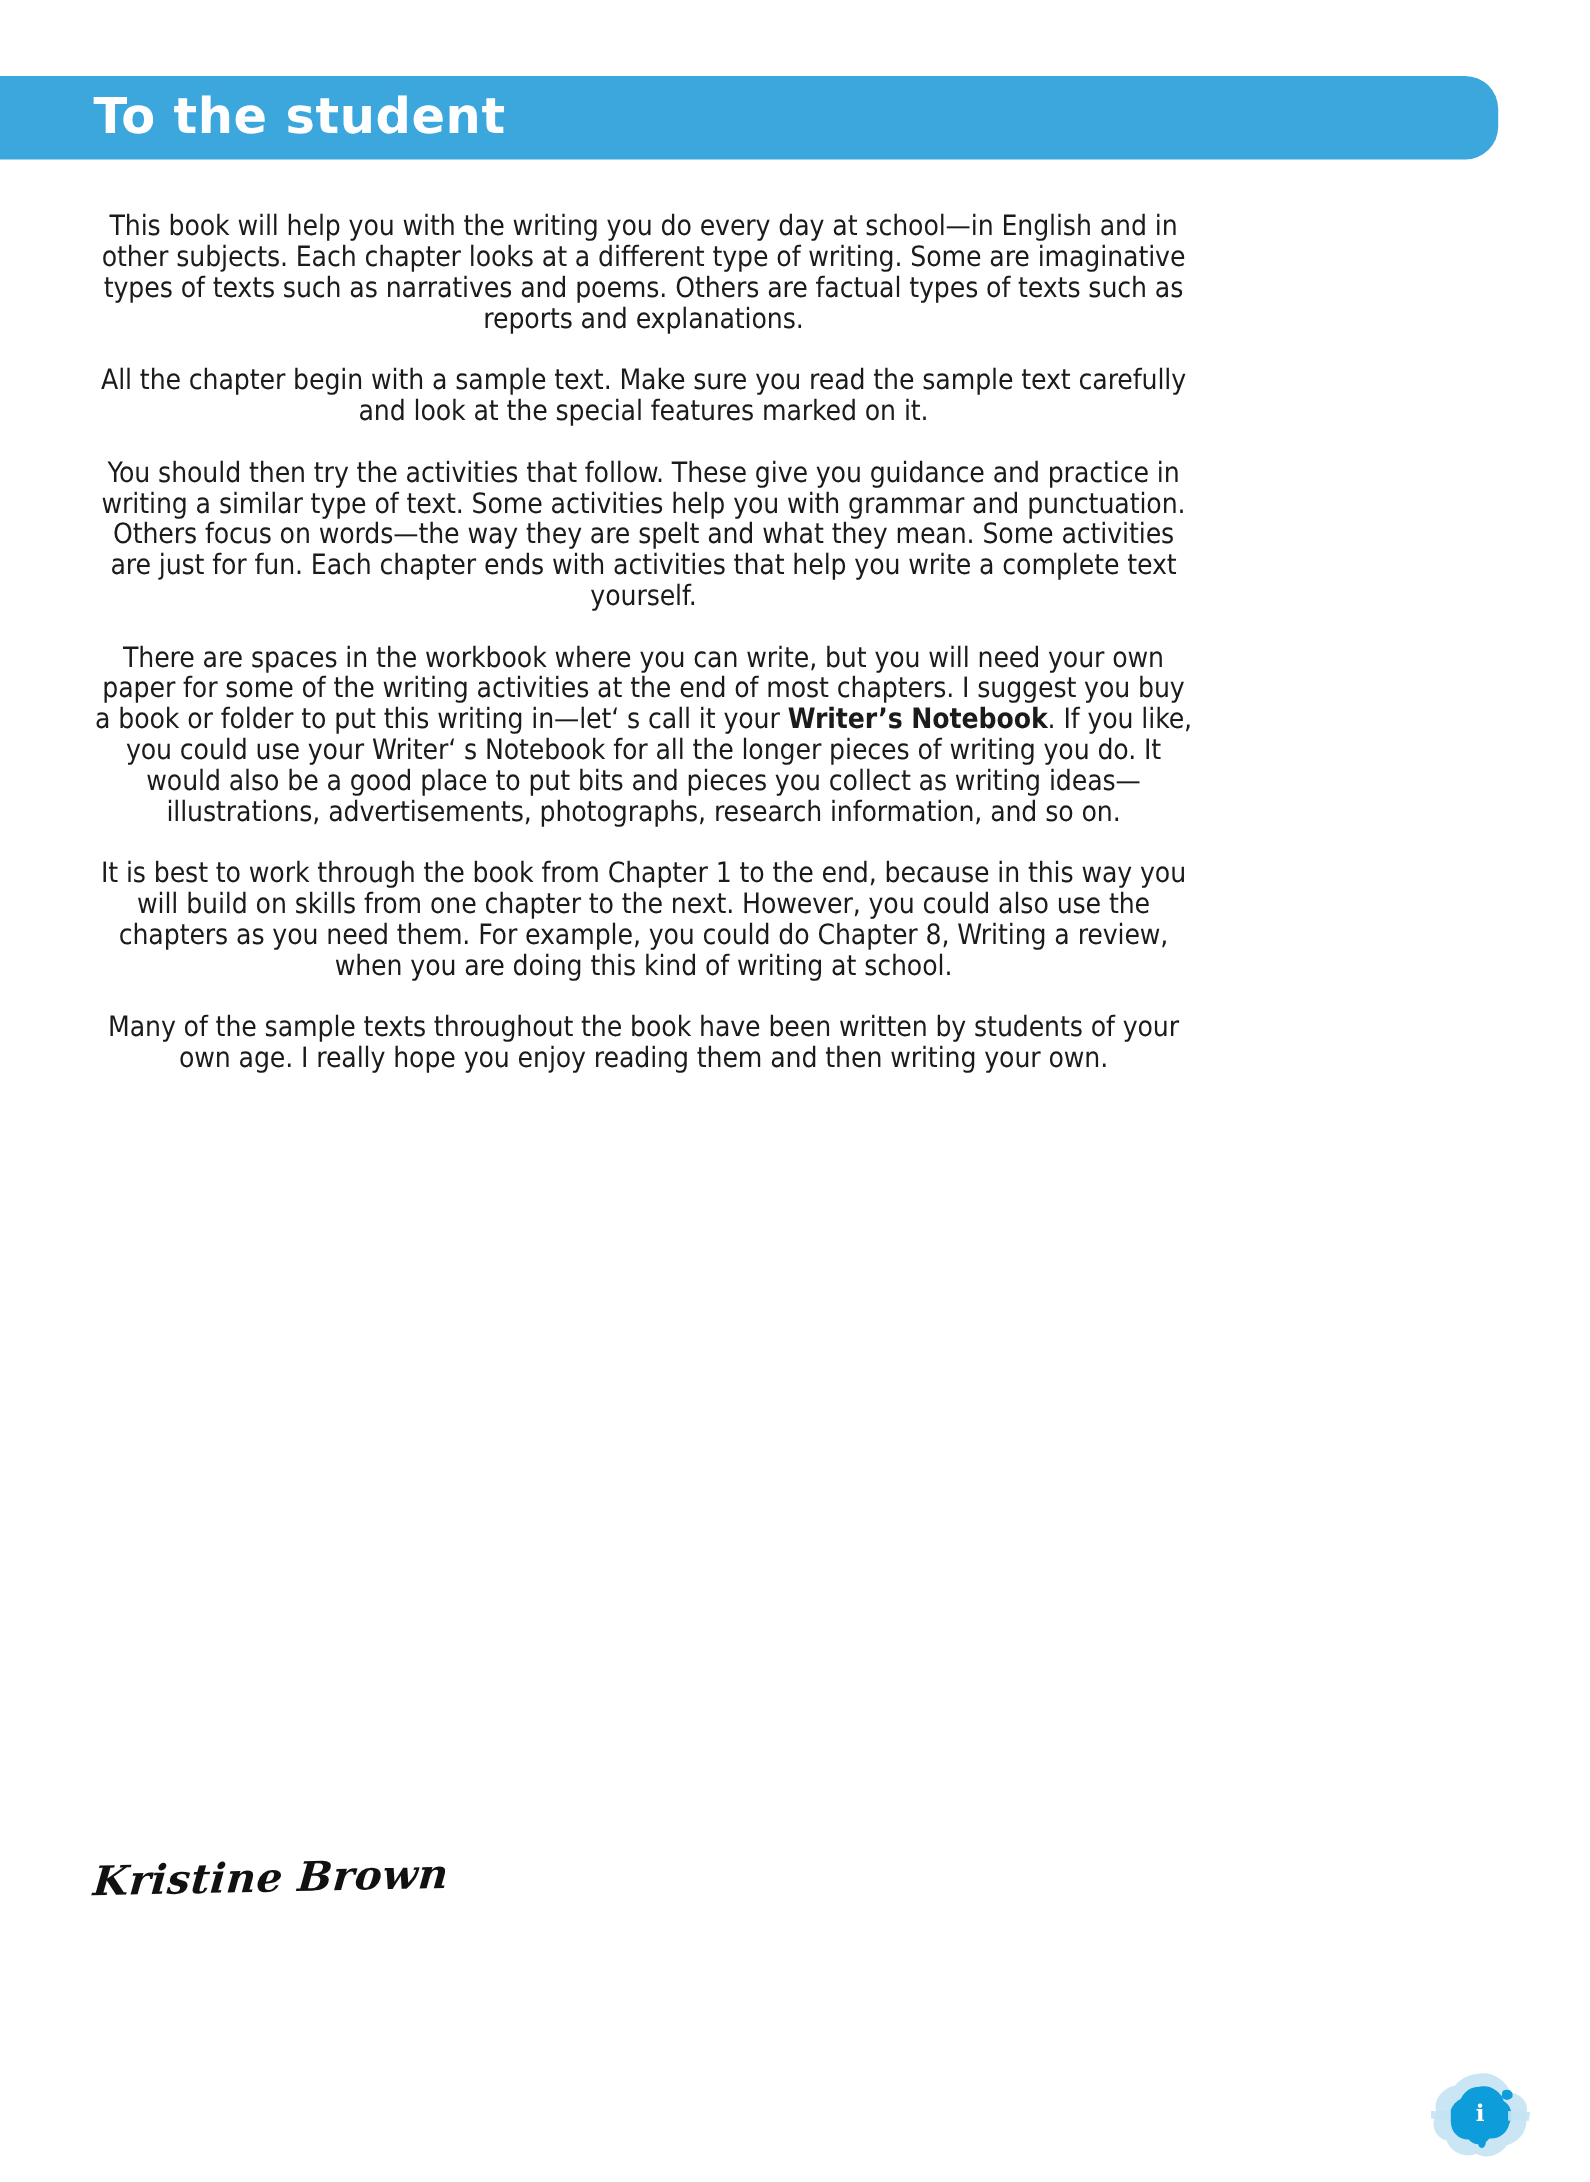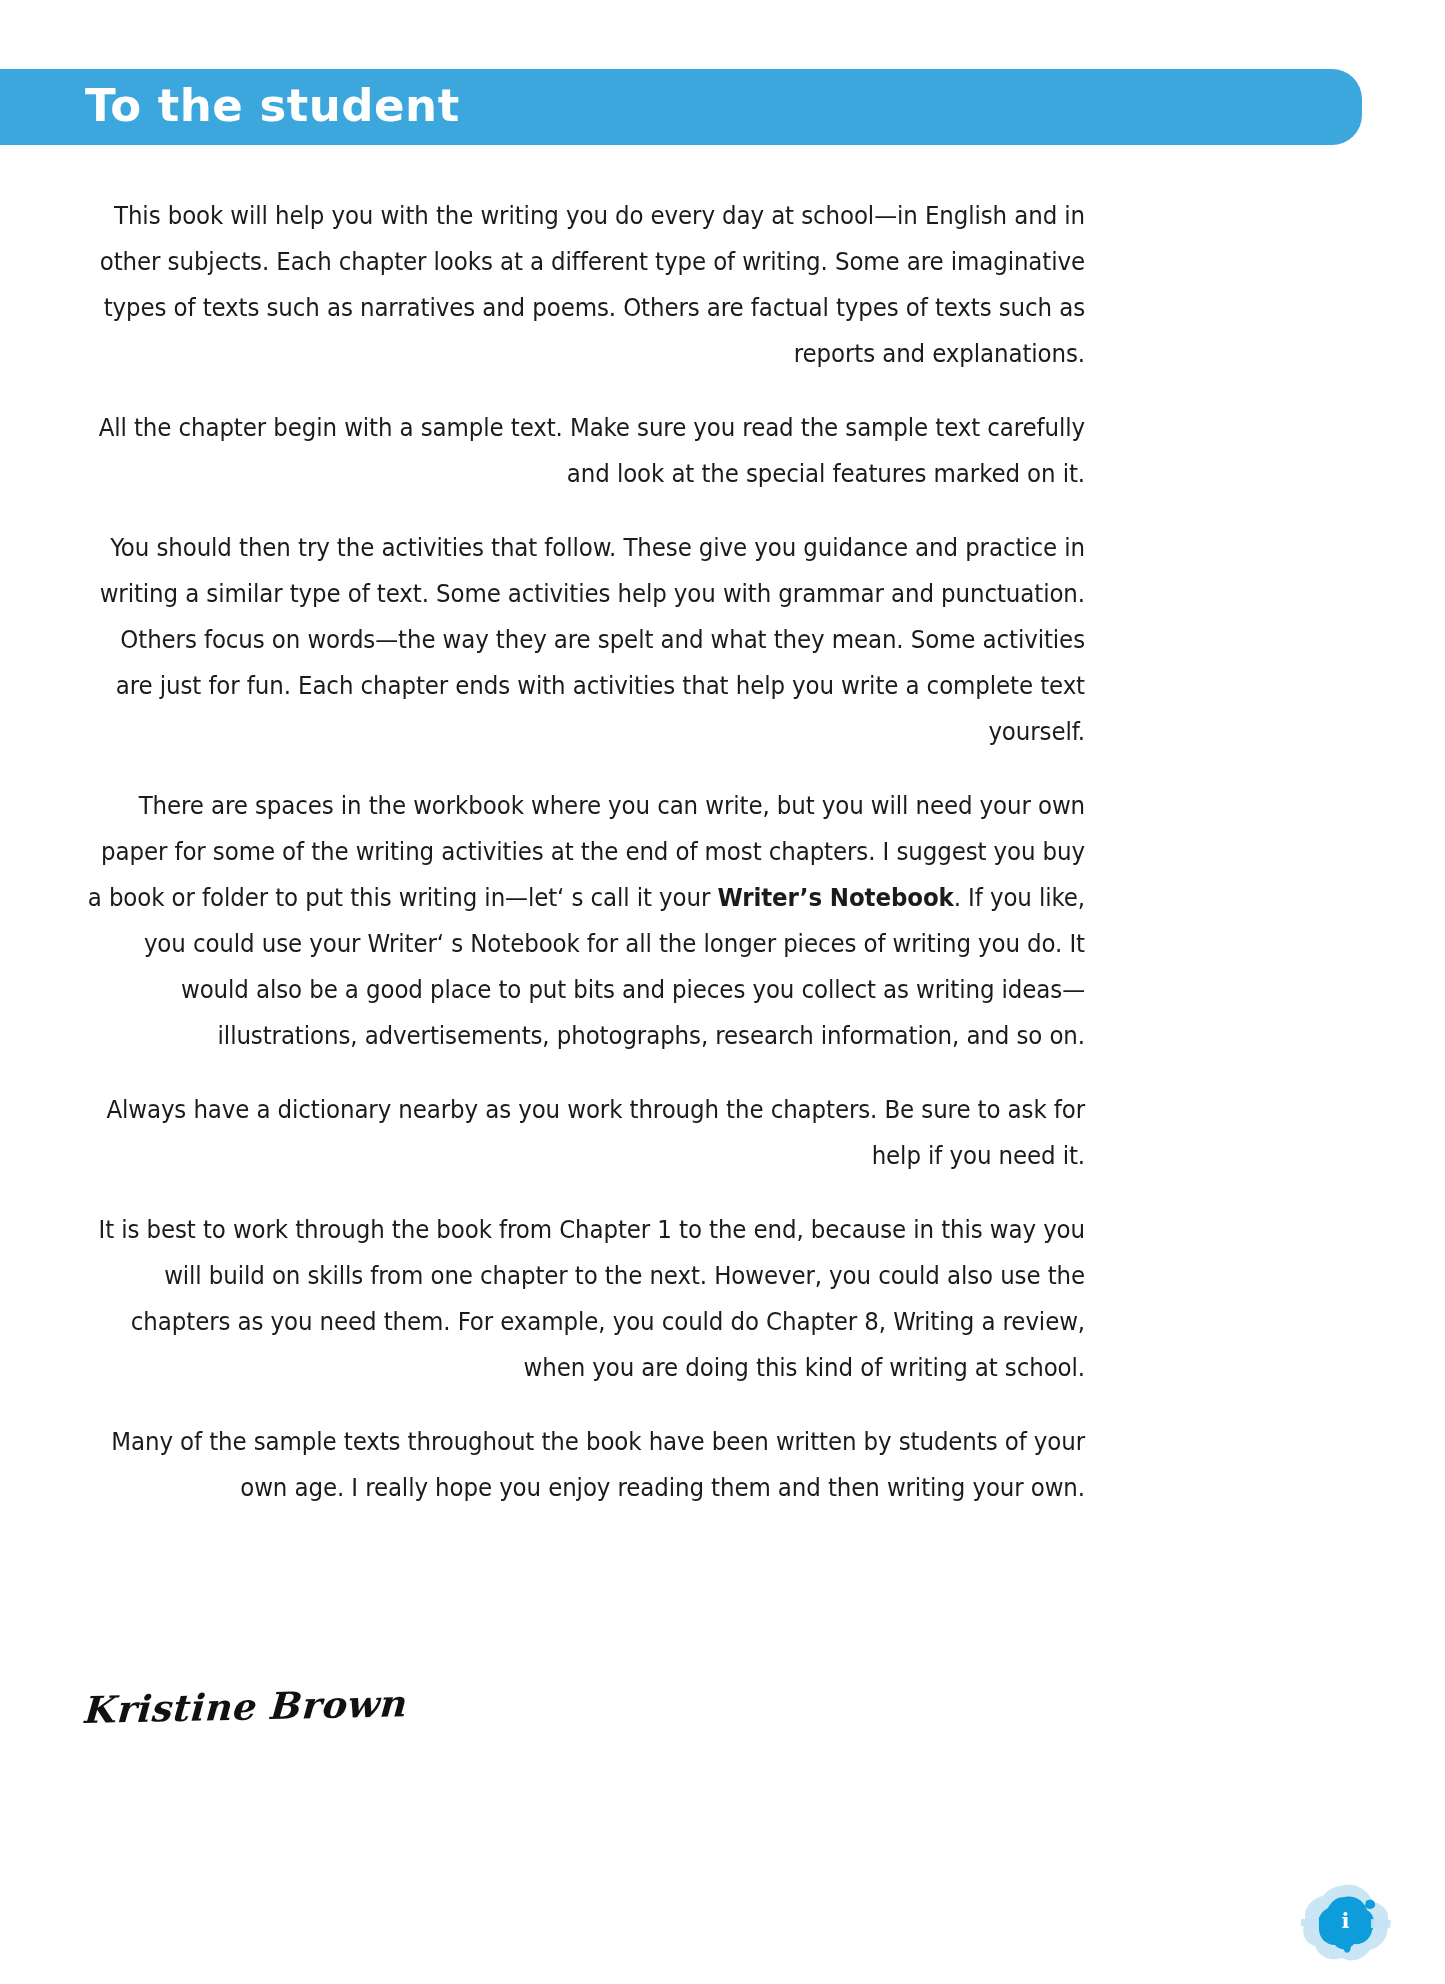--- a/index.html
+++ b/index.html
@@ -50,25 +50,25 @@
   
   .content {
     position: absolute;
     left: 85px;
     top: 192px;
     width: 1000px;
   }
   .para {
     font-family: "DejaVu Sans", "Liberation Sans", sans-serif;
     font-size: 25.5px;
-    line-height: 46px;
+    line-height: 28px;
     color: #1b1b1b;
     margin: 0 0 28px 0;
     font-stretch: condensed;
-    text-align: right;
+    text-align: center;
     letter-spacing: -0.1px;
   }
   .para:last-of-type { margin-bottom: 0; }
   .para b, .para strong {
     font-weight: bold;
   }
 
   
   .signature {
     position: absolute;
@@ -126,21 +126,20 @@
     <div class="header-title">To the student</div>
   </div>
 
   <div class="content">
     <p class="para">This book will help you with the writing you do every day at school—in English and in other subjects. Each chapter looks at a different type of writing. Some are imaginative types of texts such as narratives and poems. Others are factual types of texts such as reports and explanations.</p>
     <p class="para">All the chapter begin with a sample text. Make sure you read the sample text carefully and look at the special features marked on it.</p>
     <p class="para">You should then try the activities that follow. These give you guidance and practice in writing a similar type of text. Some activities help you with grammar and punctuation. Others focus on words—the way they are spelt and what they mean. Some activities are just for fun. Each chapter ends with activities that help you write a complete text yourself.</p>
     <p class="para">
       <span>There are spaces in the workbook where you can write, but you will need your own paper for some of the writing activities at the end of most chapters. I suggest you buy a book or folder to put this writing in—let‘ s call it your </span><b>Writer’s Notebook</b><span>. If you like, you could use your Writer‘ s Notebook for all the longer pieces of writing you do. It would also be a good place to put bits and pieces you collect as writing ideas—illustrations, advertisements, photographs, research information, and so on.</span>
     </p>
-    <p class="para">Always have a dictionary nearby as you work through the chapters. Be sure to ask for help if you need it.</p>
     <p class="para">It is best to work through the book from Chapter 1 to the end, because in this way you will build on skills from one chapter to the next. However, you could also use the chapters as you need them. For example, you could do Chapter 8, Writing a review, when you are doing this kind of writing at school.</p>
     <p class="para">Many of the sample texts throughout the book have been written by students of your own age. I really hope you enjoy reading them and then writing your own.</p>
   </div>
 
   <div class="signature">Kristine Brown</div>
 
   <div class="page-badge">
     <svg viewBox="0 0 96 96" xmlns="http://www.w3.org/2000/svg">
       <path d="M48 12
                C60 10 72 18 76 29

